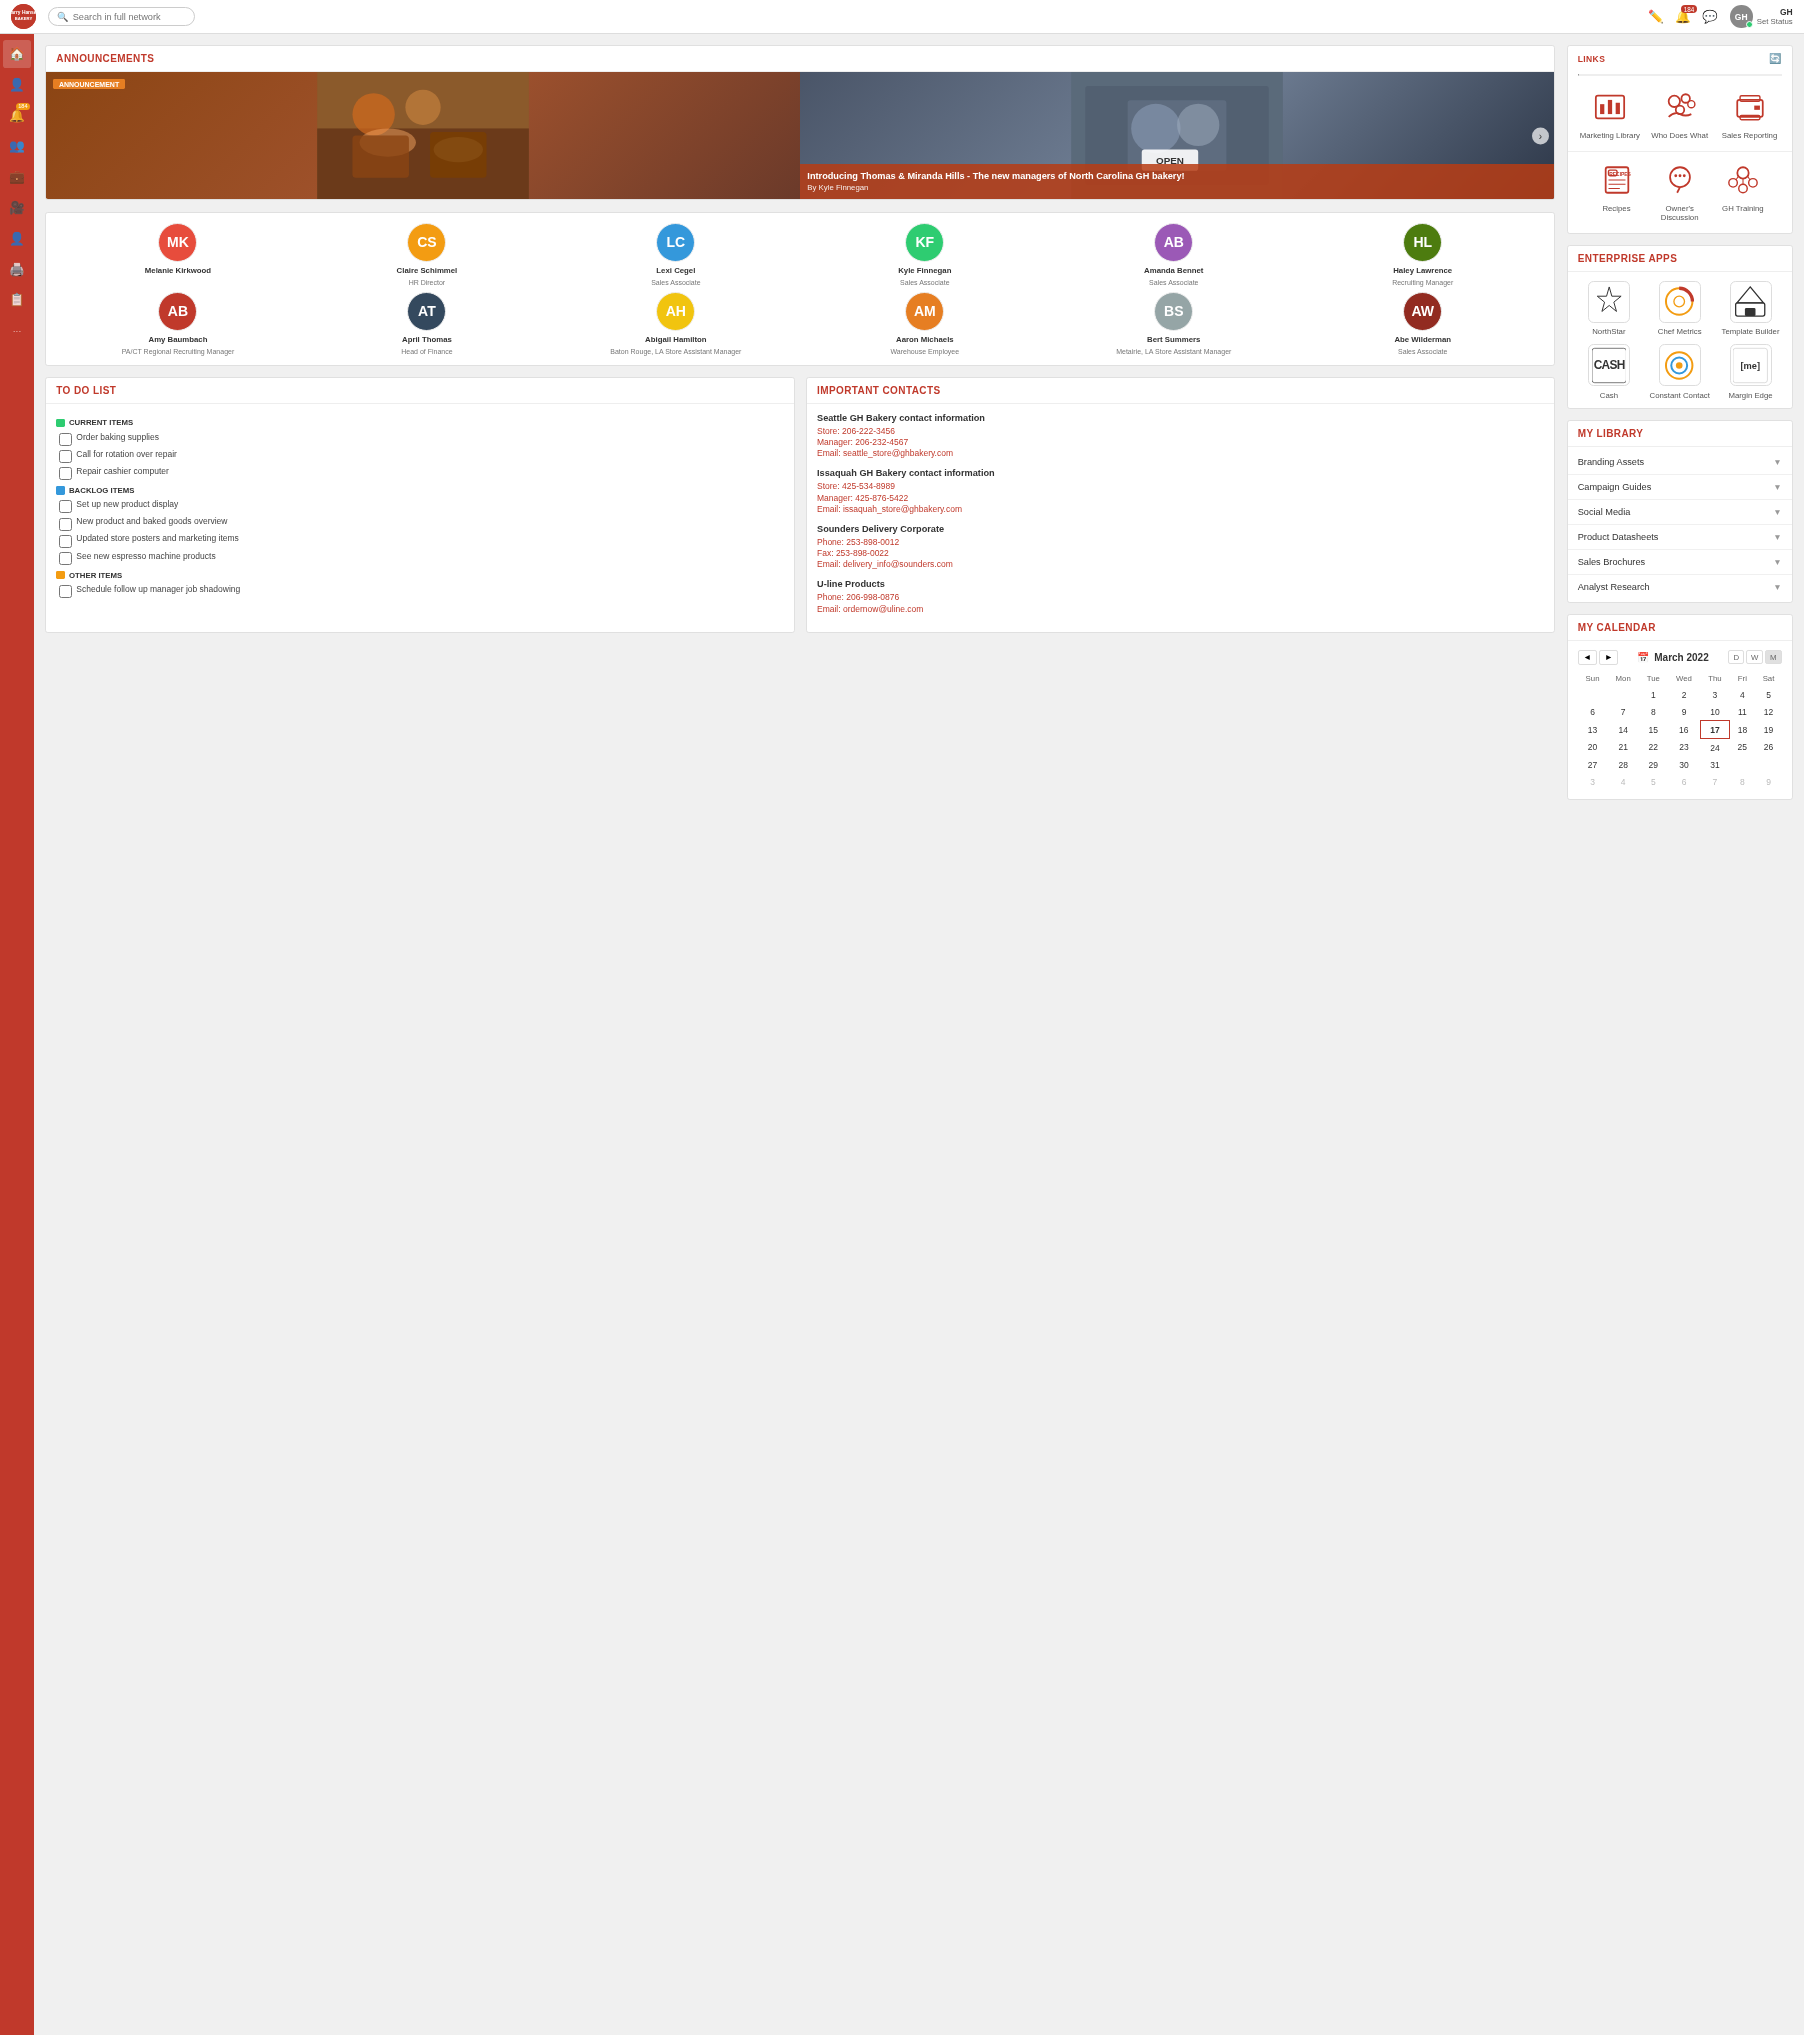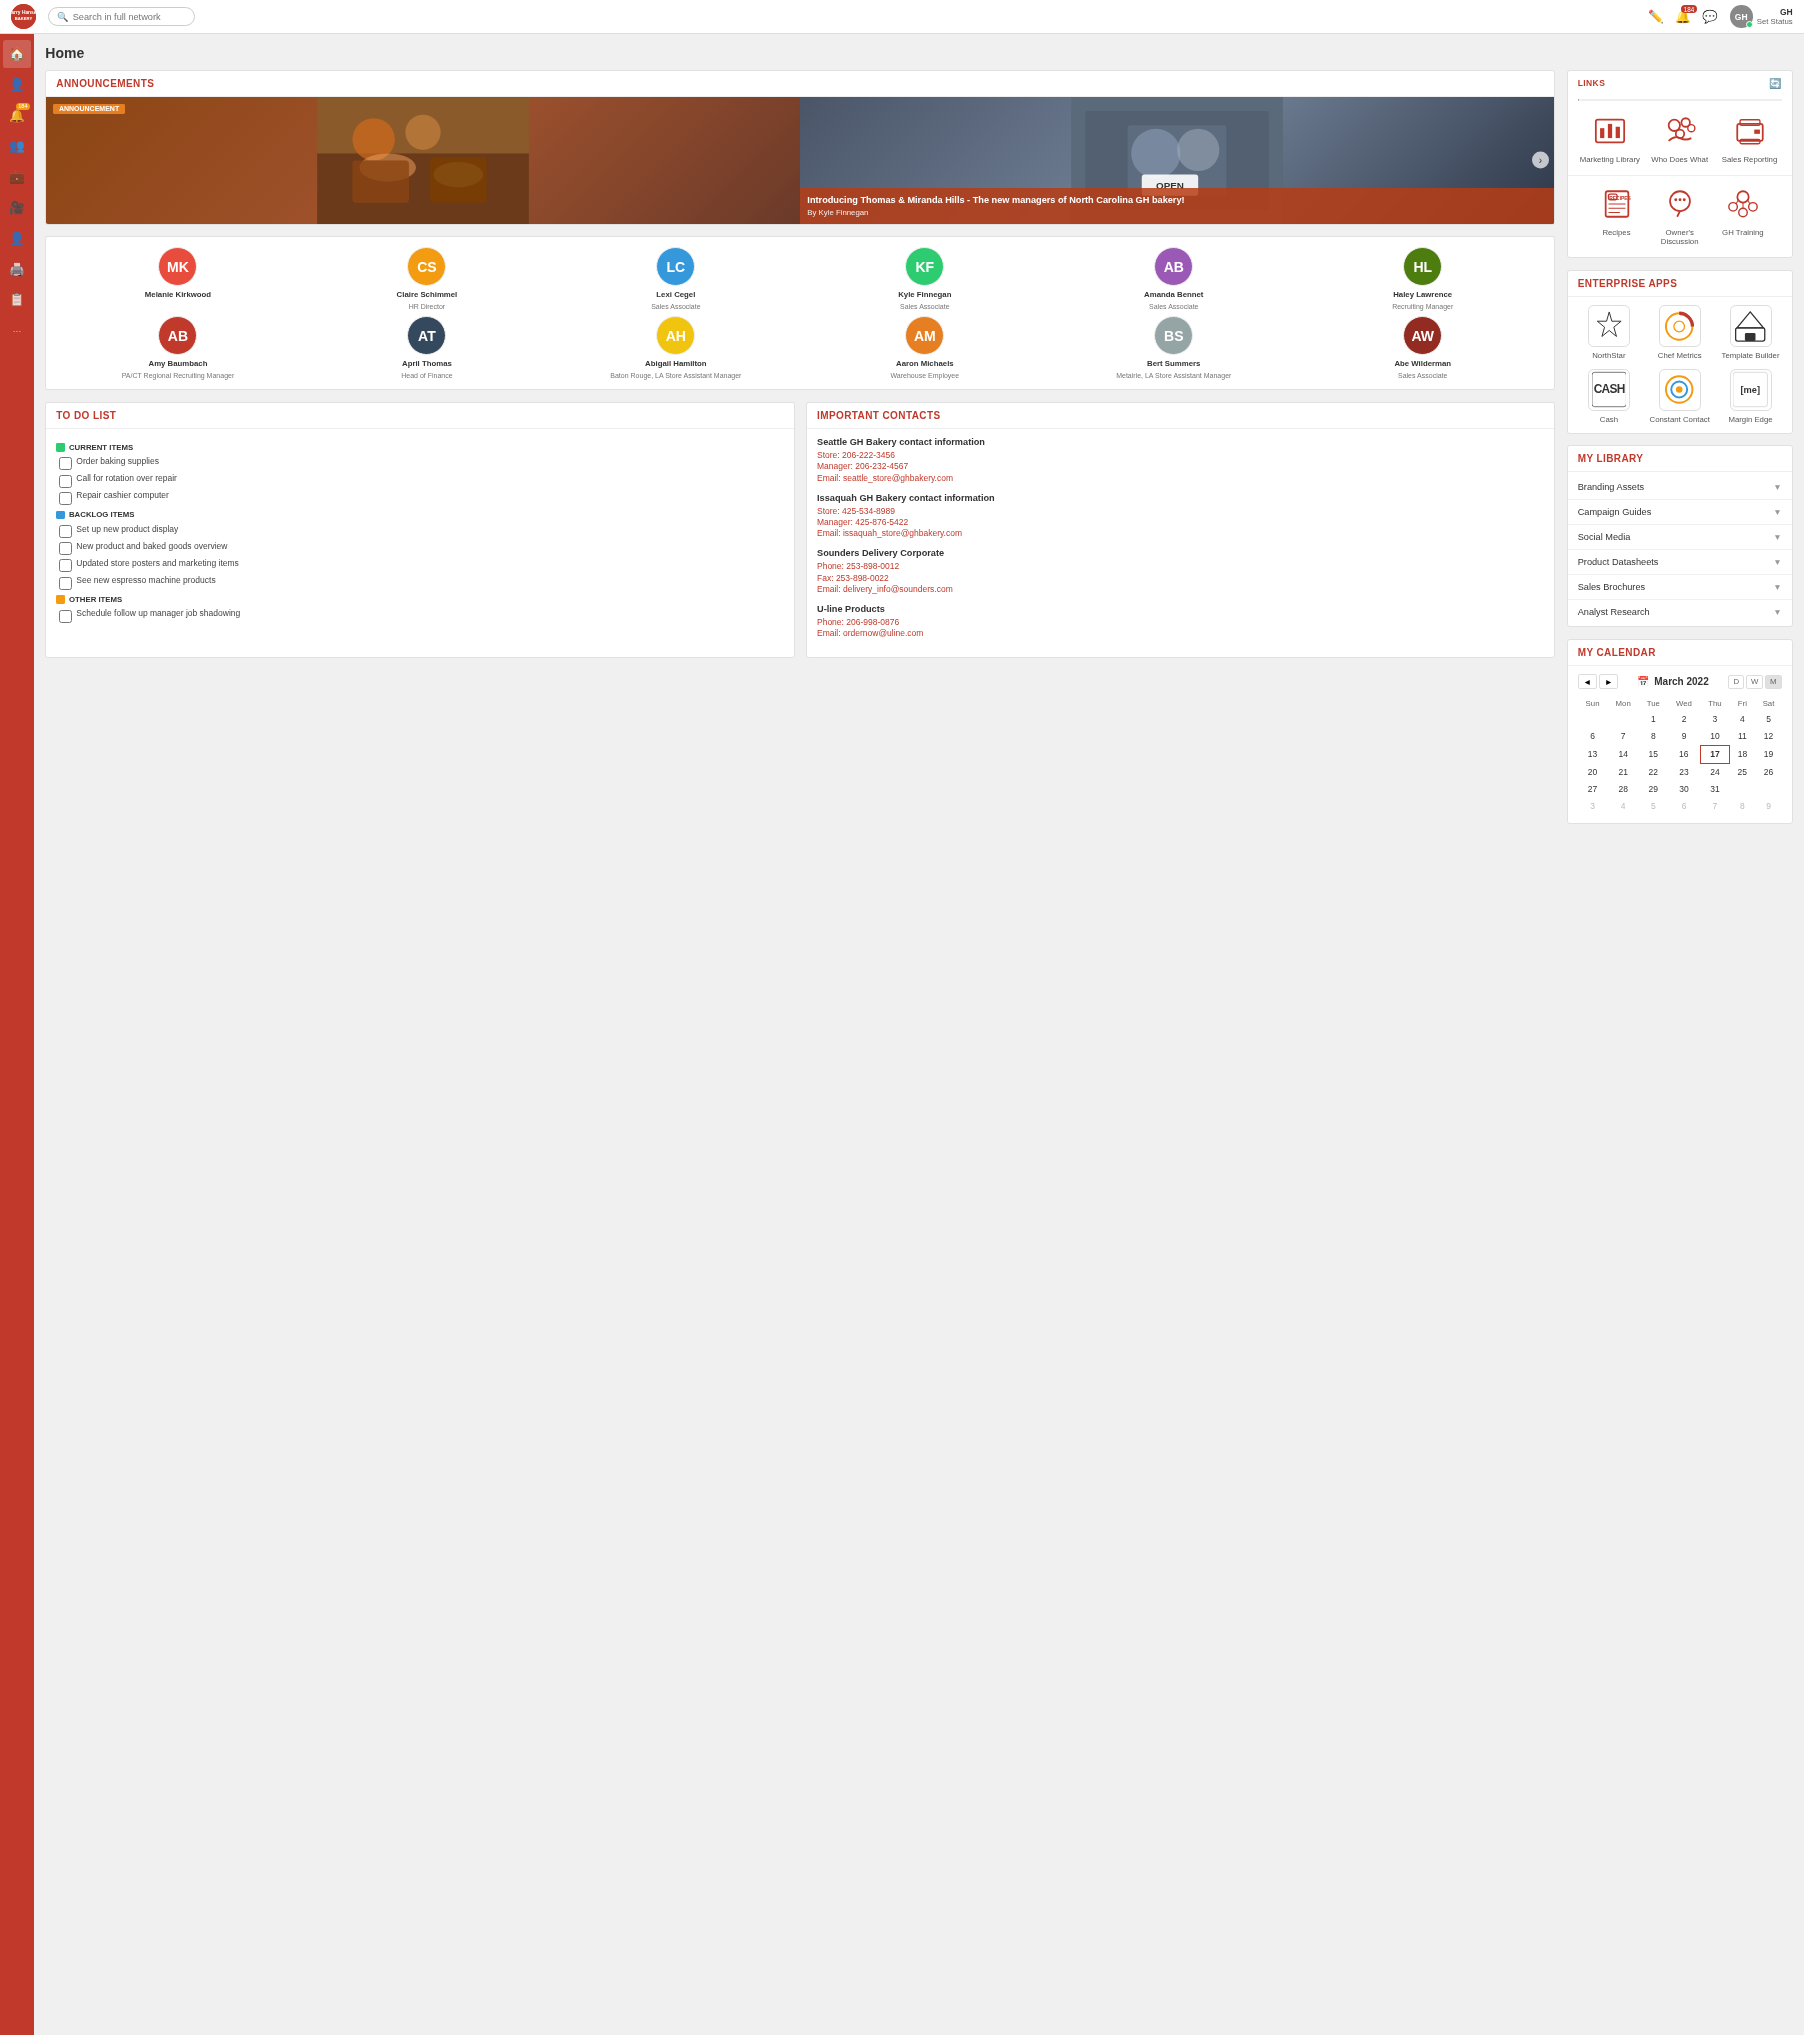--- a/index.html
+++ b/index.html
@@ -196,21 +196,20 @@
     <div class="sidebar-item">👥</div>
     <div class="sidebar-item">💼</div>
     <div class="sidebar-item">🎥</div>
     <div class="sidebar-item">👤</div>
     <div class="sidebar-item">🖨️</div>
     <div class="sidebar-item">📋</div>
     <div class="sidebar-item" style="font-size:8.5px; color:rgba(255,255,255,0.7)">···</div>
   </div>
 
   <div class="main-content">
-    <div class="page-title">Home</div>
 
     <div class="content-grid">
 
       <div>
 
         <div class="card">
           <div class="card-header">ANNOUNCEMENTS</div>
           <div class="announcements-grid" style="position:relative;">
             <div class="announce-item">
               <div class="bakery-scene">

